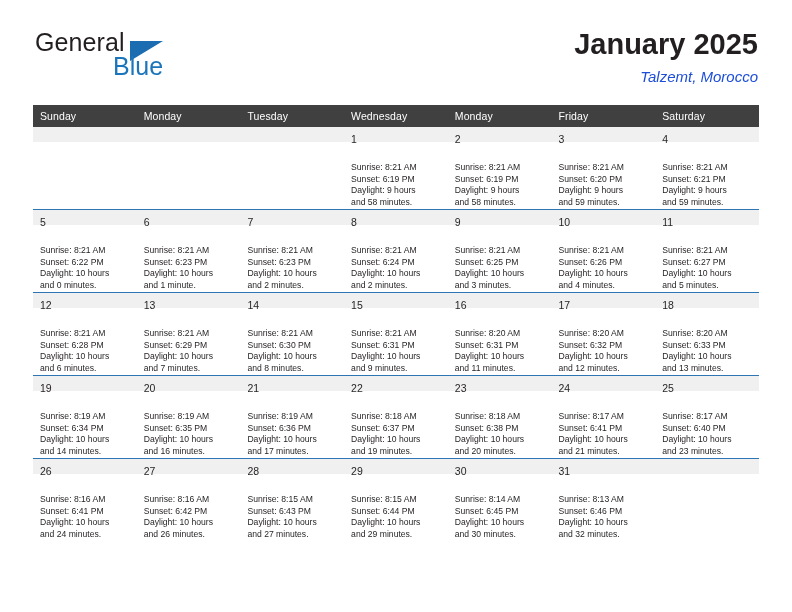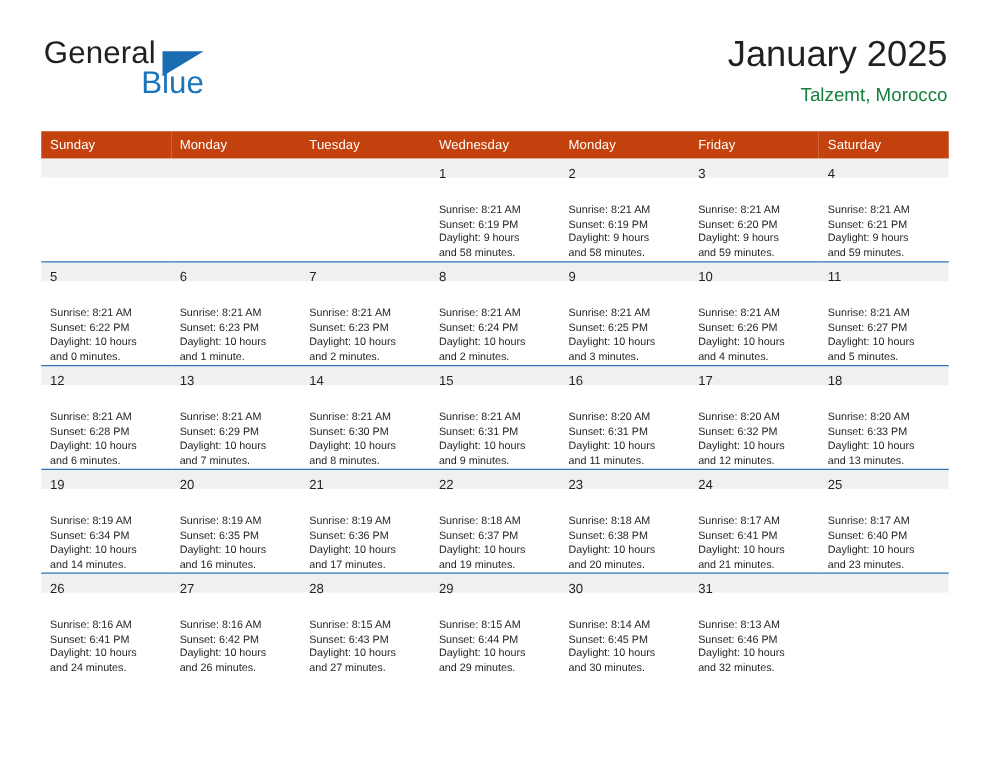--- a/index.html
+++ b/index.html
@@ -72,43 +72,44 @@
     position: absolute;
     right: 0;
     top: 0;
     text-align: right;
   }
   .cal-title {
     font-size: 29px;
     color: #231f20;
     line-height: 1.15;
     white-space: nowrap;
-    font-weight: normal;
+    font-weight: bold;
     margin: 0;
   }
   .cal-subtitle {
     font-size: 15px;
-    color: #15803d;
+    color: #1d4ed8;
     line-height: 1.3;
     margin-top: 6px;
     white-space: nowrap;
+    font-style: italic;
   }
 
   
   .calendar {
     position: absolute;
     left: 33px;
     top: 105px;
     width: 726px;
     border-collapse: collapse;
     table-layout: fixed;
   }
 
   .calendar th {
-    background: #c2410c;
+    background: #404040;
     color: #ffffff;
     font-size: 10.5px;
     font-weight: normal;
     text-align: left;
     padding: 5px 0 5px 7px;
     height: 9px;
     letter-spacing: 0.1px;
     border: none;
   }
 

